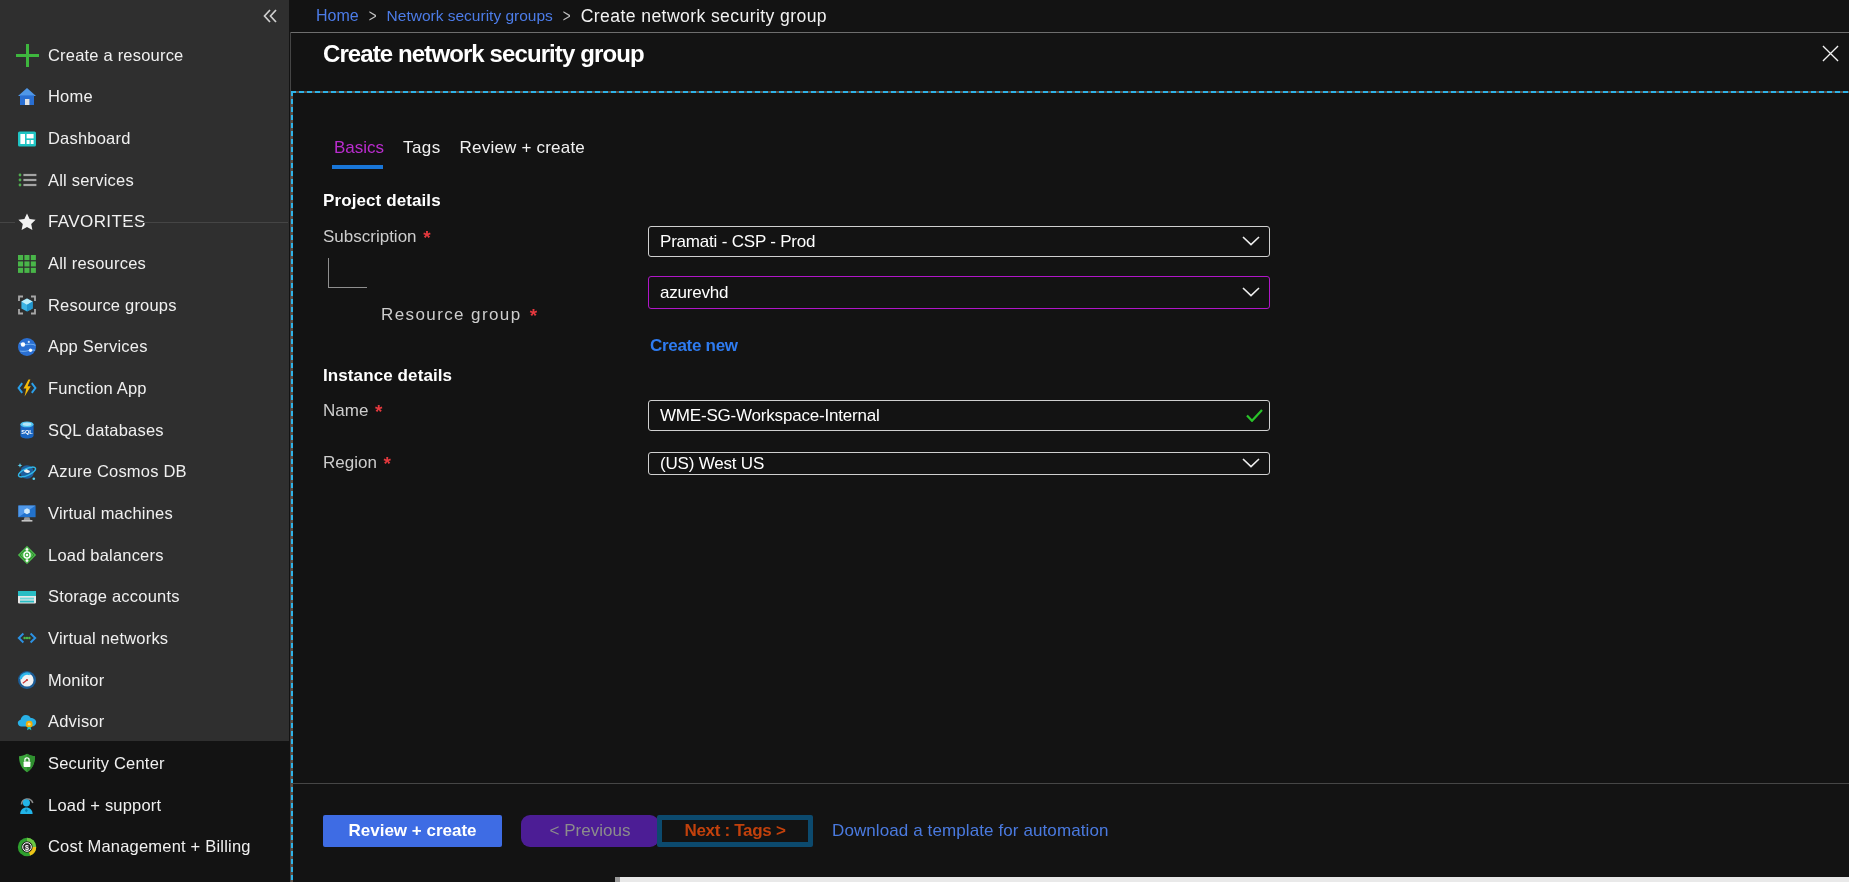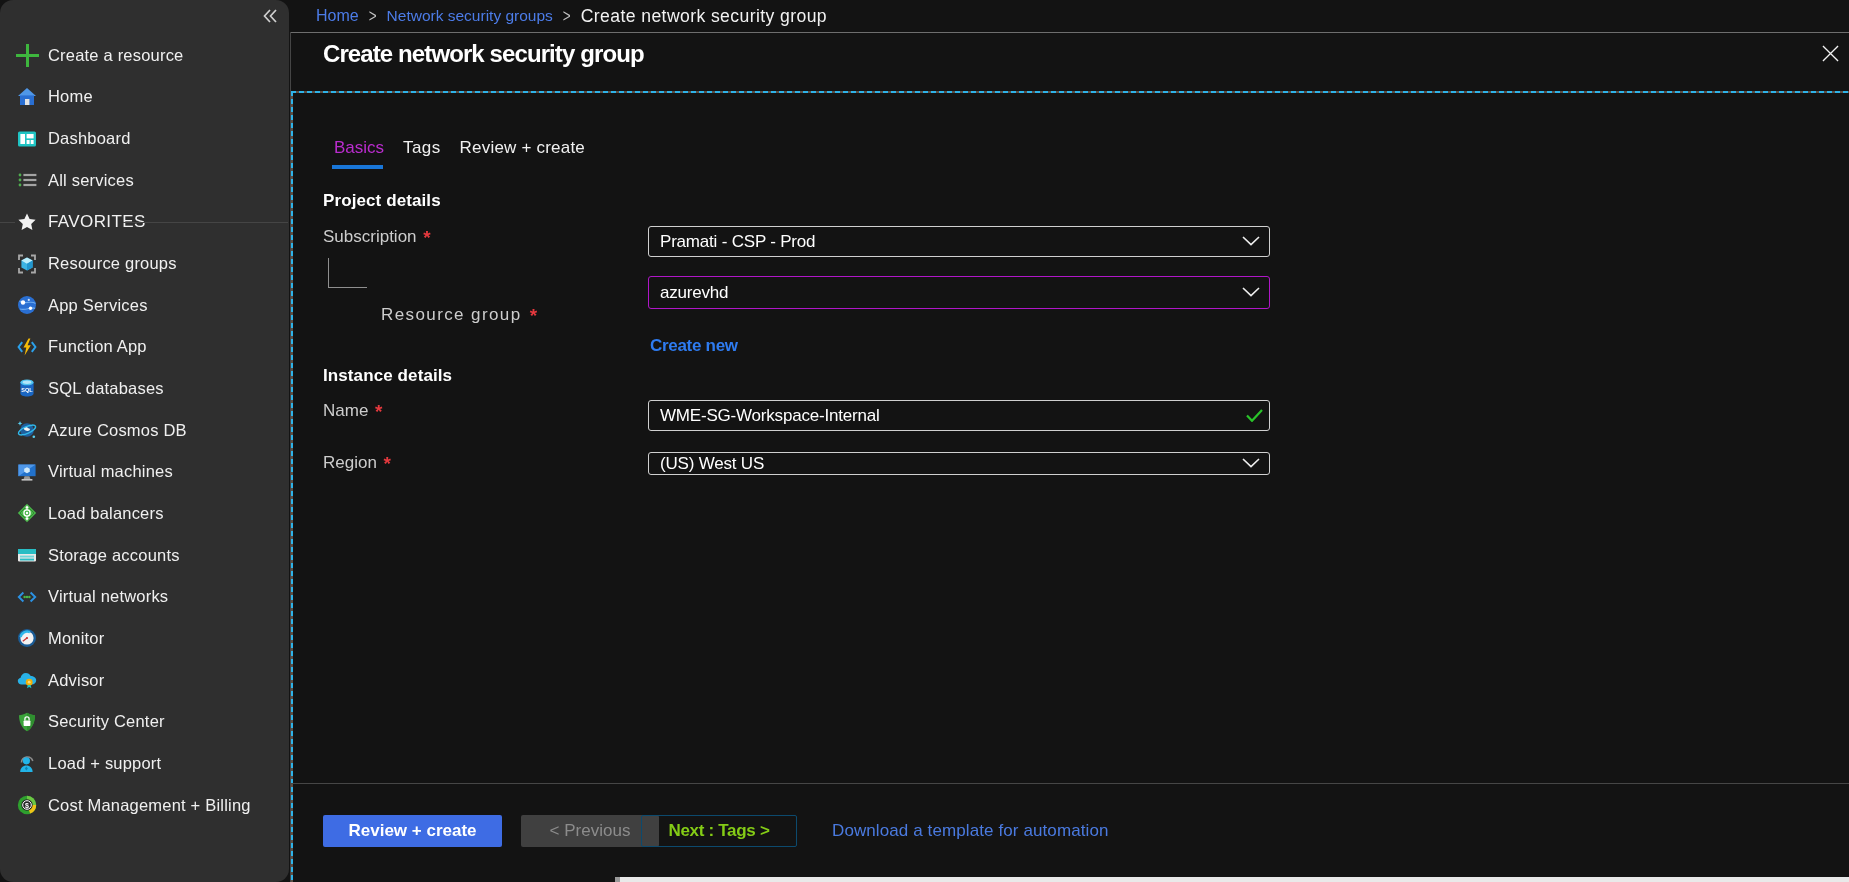--- a/index.html
+++ b/index.html
@@ -1,20 +1,20 @@
 <!DOCTYPE html>
 <html><head>
 <meta charset="utf-8">
 <style>
 * { margin:0; padding:0; box-sizing:border-box; }
 html,body { width:1849px; height:882px; background:#131313; font-family:"Liberation Sans",sans-serif; overflow:hidden; }
 #stage { position:relative; width:1849px; height:882px; }
 
 
-#sidebar { position:absolute; left:0; top:0; width:289px; height:882px; background:#2f2f2f;border-radius:13px; }
+#sidebar { position:absolute; left:0; top:0; width:289px; height:741px; background:#2f2f2f; }
 #collapse { position:absolute; left:262px; top:8px; }
 #navlist { position:absolute; left:0; top:34.4px; width:289px; }
 .item { height:41.66px; display:flex; align-items:center; padding-left:17px; }
 .item .ic { flex:none; margin-right:11px; }
 .item span { color:#f0f0f0; font-size:16.5px; letter-spacing:0.2px; white-space:nowrap; }
 .fav { position:relative; }
 .fav .line { position:absolute; top:50%; height:1px; background:#454545; }
 .fav span { font-size:17px; font-weight:normal; letter-spacing:0.4px; color:#f2f2f2;text-align:right; }
 
 
@@ -51,22 +51,22 @@
 .chev { position:absolute; right:9px; top:50%; margin-top:-5.5px; }
 #connector { position:absolute; left:39px; top:258px; width:39px; height:30px;
   border-left:1px solid #8f8f8f; border-bottom:1px solid #8f8f8f; }
 #createnew { position:absolute; left:361px; top:311px; color:#2e7bf0; font-size:17px; font-weight:bold; letter-spacing:-0.3px;margin-top:25px; }
 
 
 #footline { position:absolute; left:2px; top:783px; width:1558px; height:1px; background:#464646; }
 .btn { position:absolute; top:815px; height:32px; display:flex; align-items:center; justify-content:center;
   font-size:17px; border-radius:2px; }
 #btn1 { left:34px; width:179px; background:#3e6ce4; color:#fff; font-weight:600; }
-#btn2 { left:232px; width:138px; background:#404040; color:#8c8c8c; }
-#btn3 { left:352px; width:156px; border:1px solid #0c4a6e; color:#84cc16; font-weight:600; letter-spacing:-0.3px; }
+#btn2 { left:232px; width:138px; background:#4c1d95; color:#8c8c8c;border-radius:9px; }
+#btn3 { left:368px; width:156px; border:5px solid #0c4a6e; color:#c2410c; font-weight:600; letter-spacing:-0.3px; }
 #dltext { position:absolute; left:543px; top:821px; color:#4a7ae0; font-size:17px; letter-spacing:0.1px; }
 
 #botstrip { position:absolute; left:620px; top:877px; width:1229px; height:5px; background:#e9e9e9; }
 #botstrip2 { position:absolute; left:615px; top:877px; width:5px; height:5px; background:#9a9a9a; }
 </style>
 </head>
 <body>
 <div id="stage">
 
   <div id="main">
@@ -177,20 +177,36 @@
         <div class="item fav">
           <svg class="ic" width="18" height="18" viewBox="0 0 18 18" style="margin-left:1px;margin-right:12px;">
             <path d="M9 0.5 L11.6 6.1 L17.6 6.8 L13.2 10.9 L14.4 16.9 L9 13.9 L3.6 16.9 L4.8 10.9 L0.4 6.8 L6.4 6.1 Z" fill="#f2f2f2"></path>
           </svg>
           <span>FAVORITES</span>
           <div class="line" style="left:123px;width:165px;"></div>
           <div class="line" style="left:0;width:15px;"></div>
         </div>
         <div class="item">
           <svg class="ic" width="20" height="20" viewBox="0 0 20 20">
+  <g fill="#49b649">
+  <rect x="1" y="1" width="5.1" height="5.1"></rect>
+              <rect x="7.4" y="1" width="5.1" height="5.1"></rect>
+              <rect x="13.8" y="1" width="5.1" height="5.1"></rect>
+  <rect x="1" y="7.4" width="5.1" height="5.1"></rect>
+              <rect x="7.4" y="7.4" width="5.1" height="5.1"></rect>
+              <rect x="13.8" y="7.4" width="5.1" height="5.1"></rect>
+  <rect x="1" y="13.8" width="5.1" height="5.1"></rect>
+              <rect x="7.4" y="13.8" width="5.1" height="5.1"></rect>
+              <rect x="13.8" y="13.8" width="5.1" height="5.1"></rect>
+  </g>
+</svg>
+          <span>All resources</span>
+        </div>
+        <div class="item">
+          <svg class="ic" width="20" height="20" viewBox="0 0 20 20">
   <path d="M6 1.5 H2 V6" fill="none" stroke="#a8a8a8" stroke-width="1.8"></path>
   <path d="M14 1.5 H18 V6" fill="none" stroke="#a8a8a8" stroke-width="1.8"></path>
   <path d="M6 18.5 H2 V14" fill="none" stroke="#a8a8a8" stroke-width="1.8"></path>
   <path d="M14 18.5 H18 V14" fill="none" stroke="#a8a8a8" stroke-width="1.8"></path>
   <path d="M10 3.6 L15.6 6.6 V13.4 L10 16.4 L4.4 13.4 V6.6 Z" fill="#3cb4e4"></path>
   <path d="M10 3.6 L15.6 6.6 L10 9.7 L4.4 6.6 Z" fill="#bceefb"></path>
   <path d="M10 9.7 L15.6 6.6 V13.4 L10 16.4 Z" fill="#2196cf"></path>
 </svg>
           <span>Resource groups</span>
         </div>

